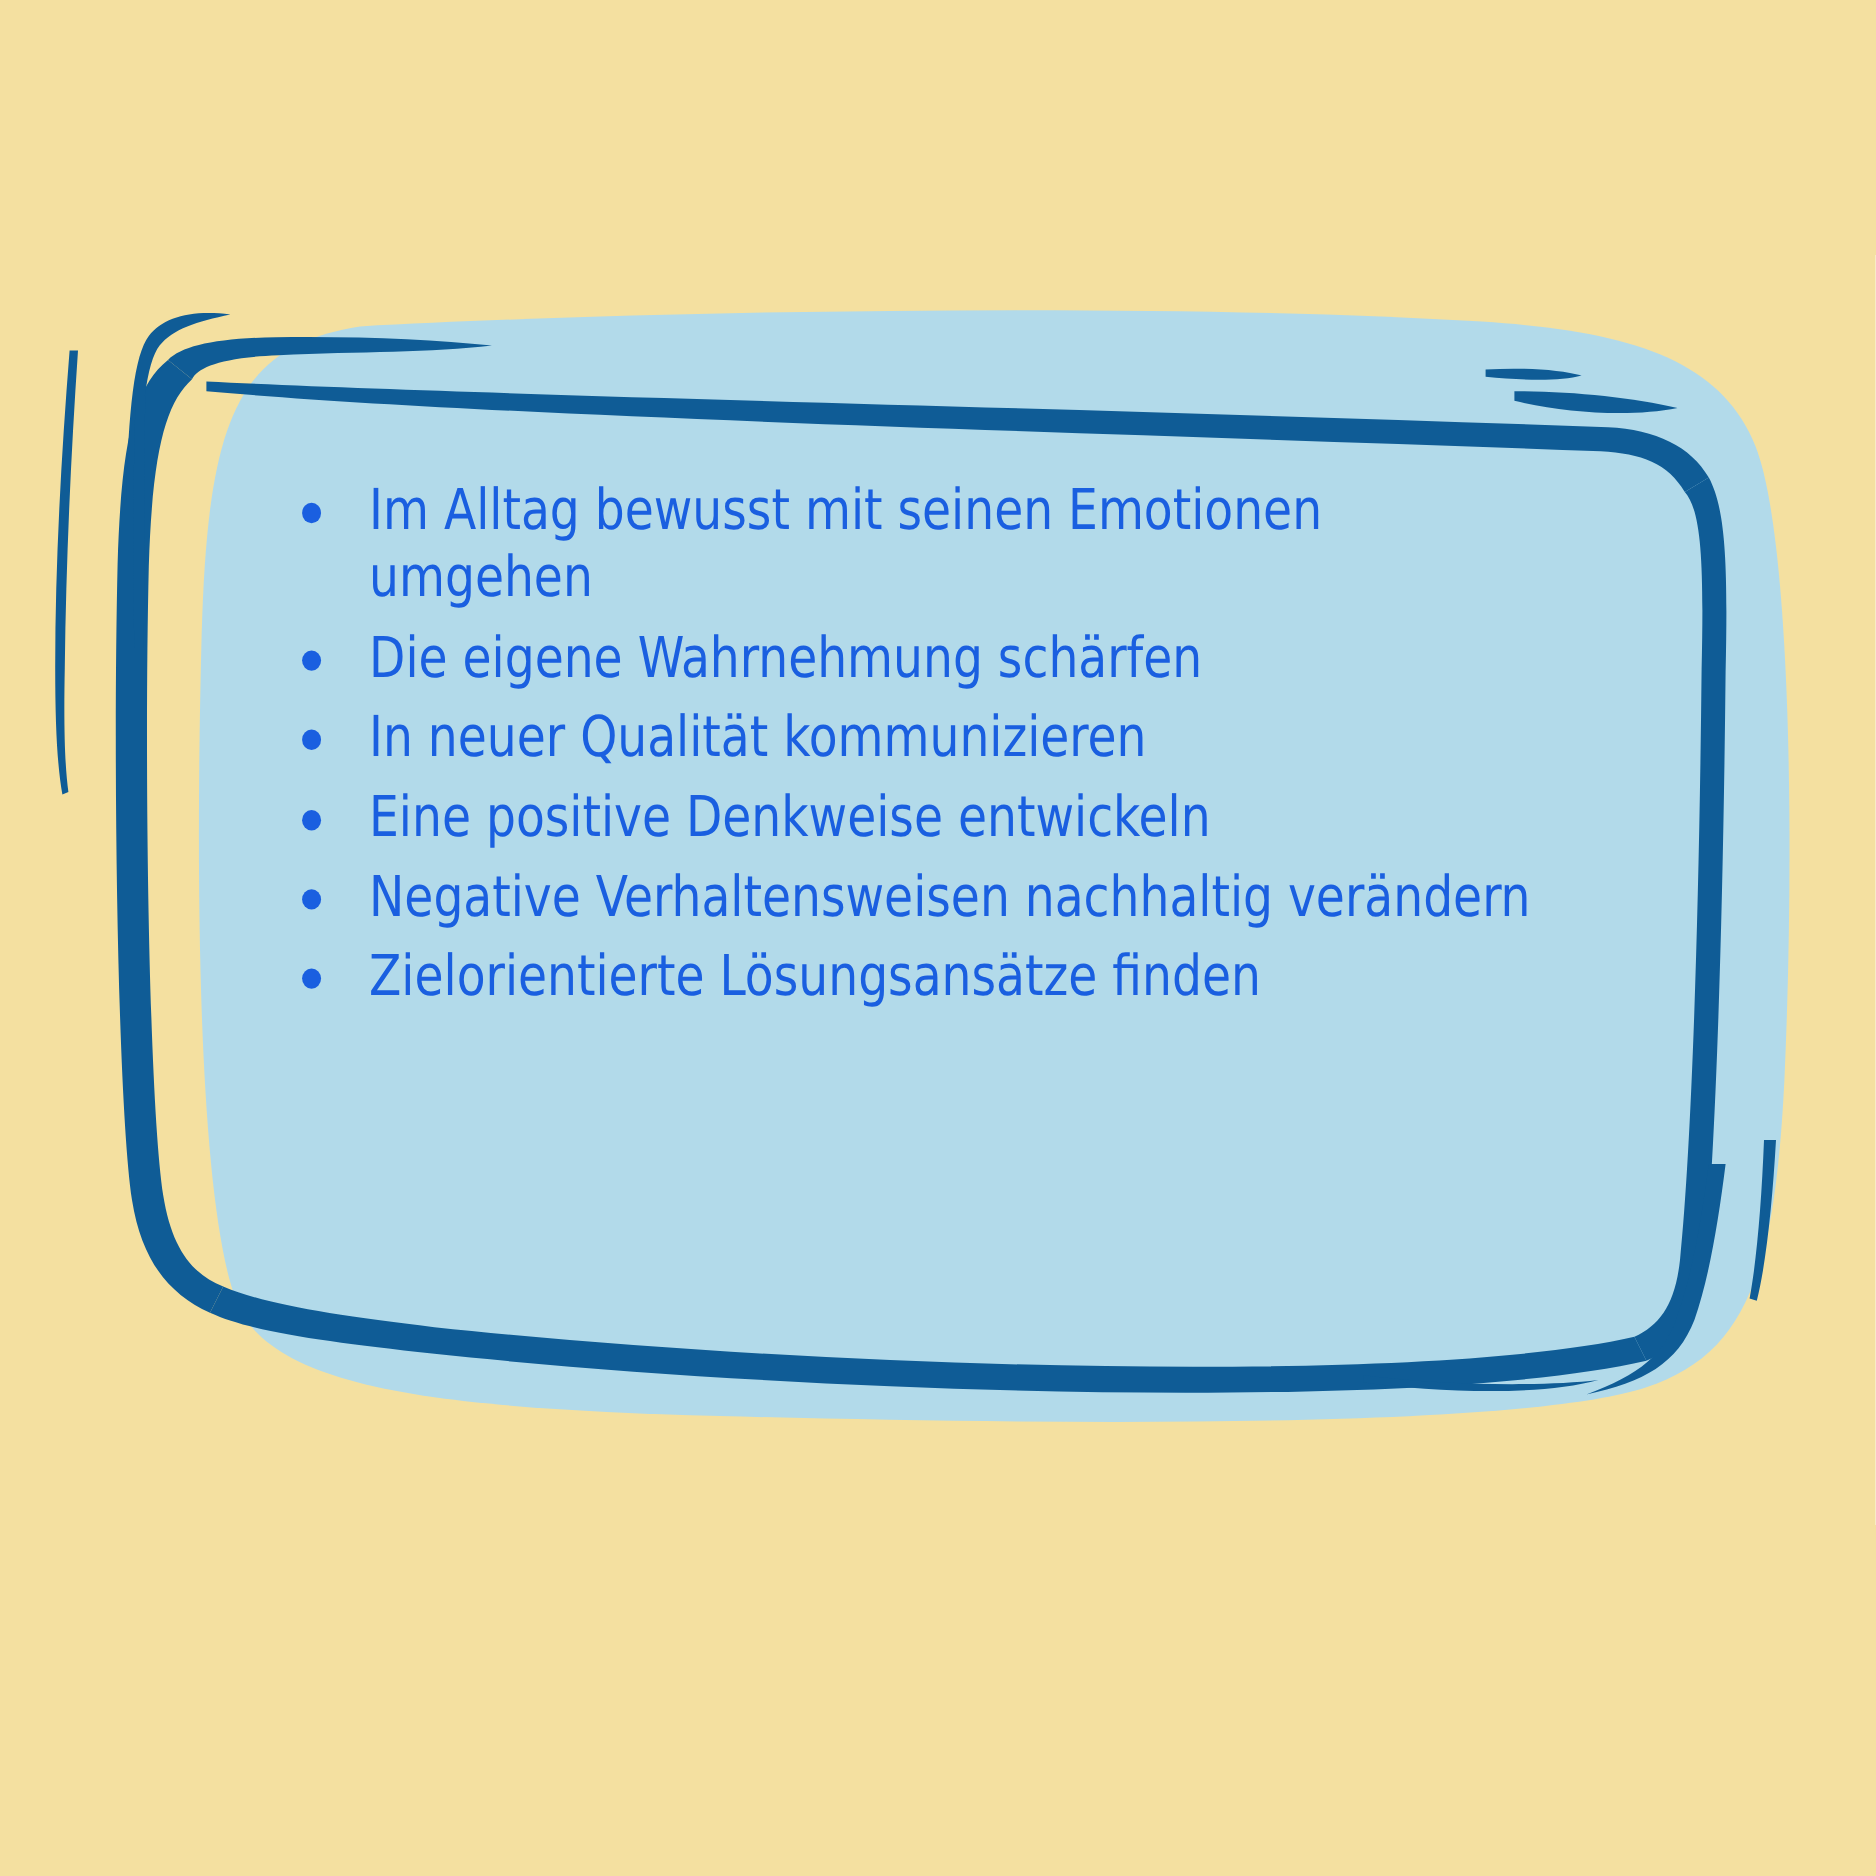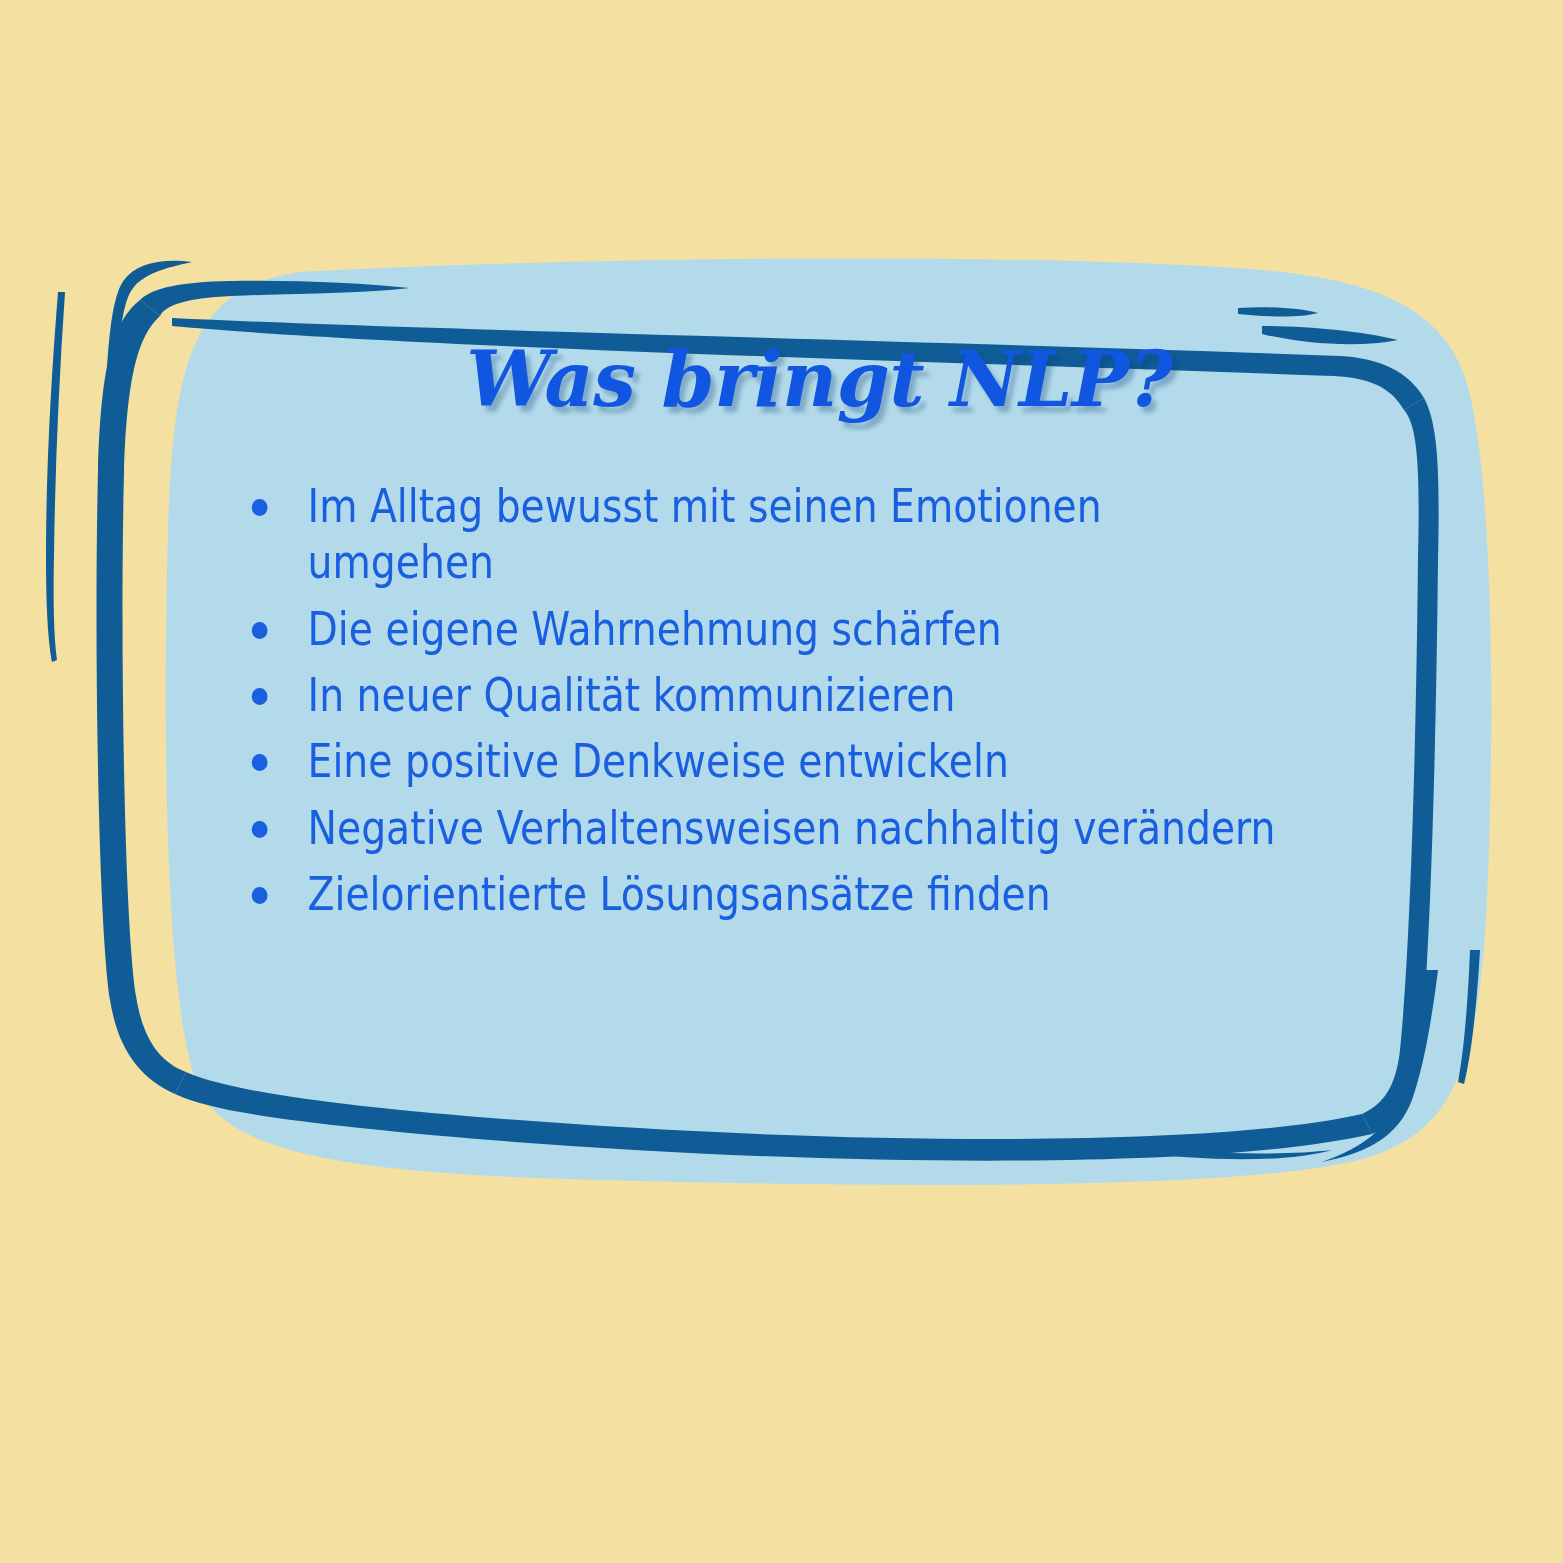--- a/index.html
+++ b/index.html
@@ -186,21 +186,20 @@
              C 1472 1052, 1477 1002, 1480 950 Z"></path>
 
     <path fill="#0F5C96" d="M 1136 1146
              C 1200 1154, 1280 1156, 1332 1150
              C 1282 1164, 1196 1160, 1136 1152 Z"></path>
 
   </svg>
 
   <div id="content">
 
-    <h1 id="title">Was bringt NLP?</h1>
 
     <ul id="bullets">
 
       <li class="wrap">
         <span class="dot"></span>
         <span>Im Alltag bewusst mit seinen Emotionen umgehen</span>
       </li>
 
       <li>
         <span class="dot"></span>

